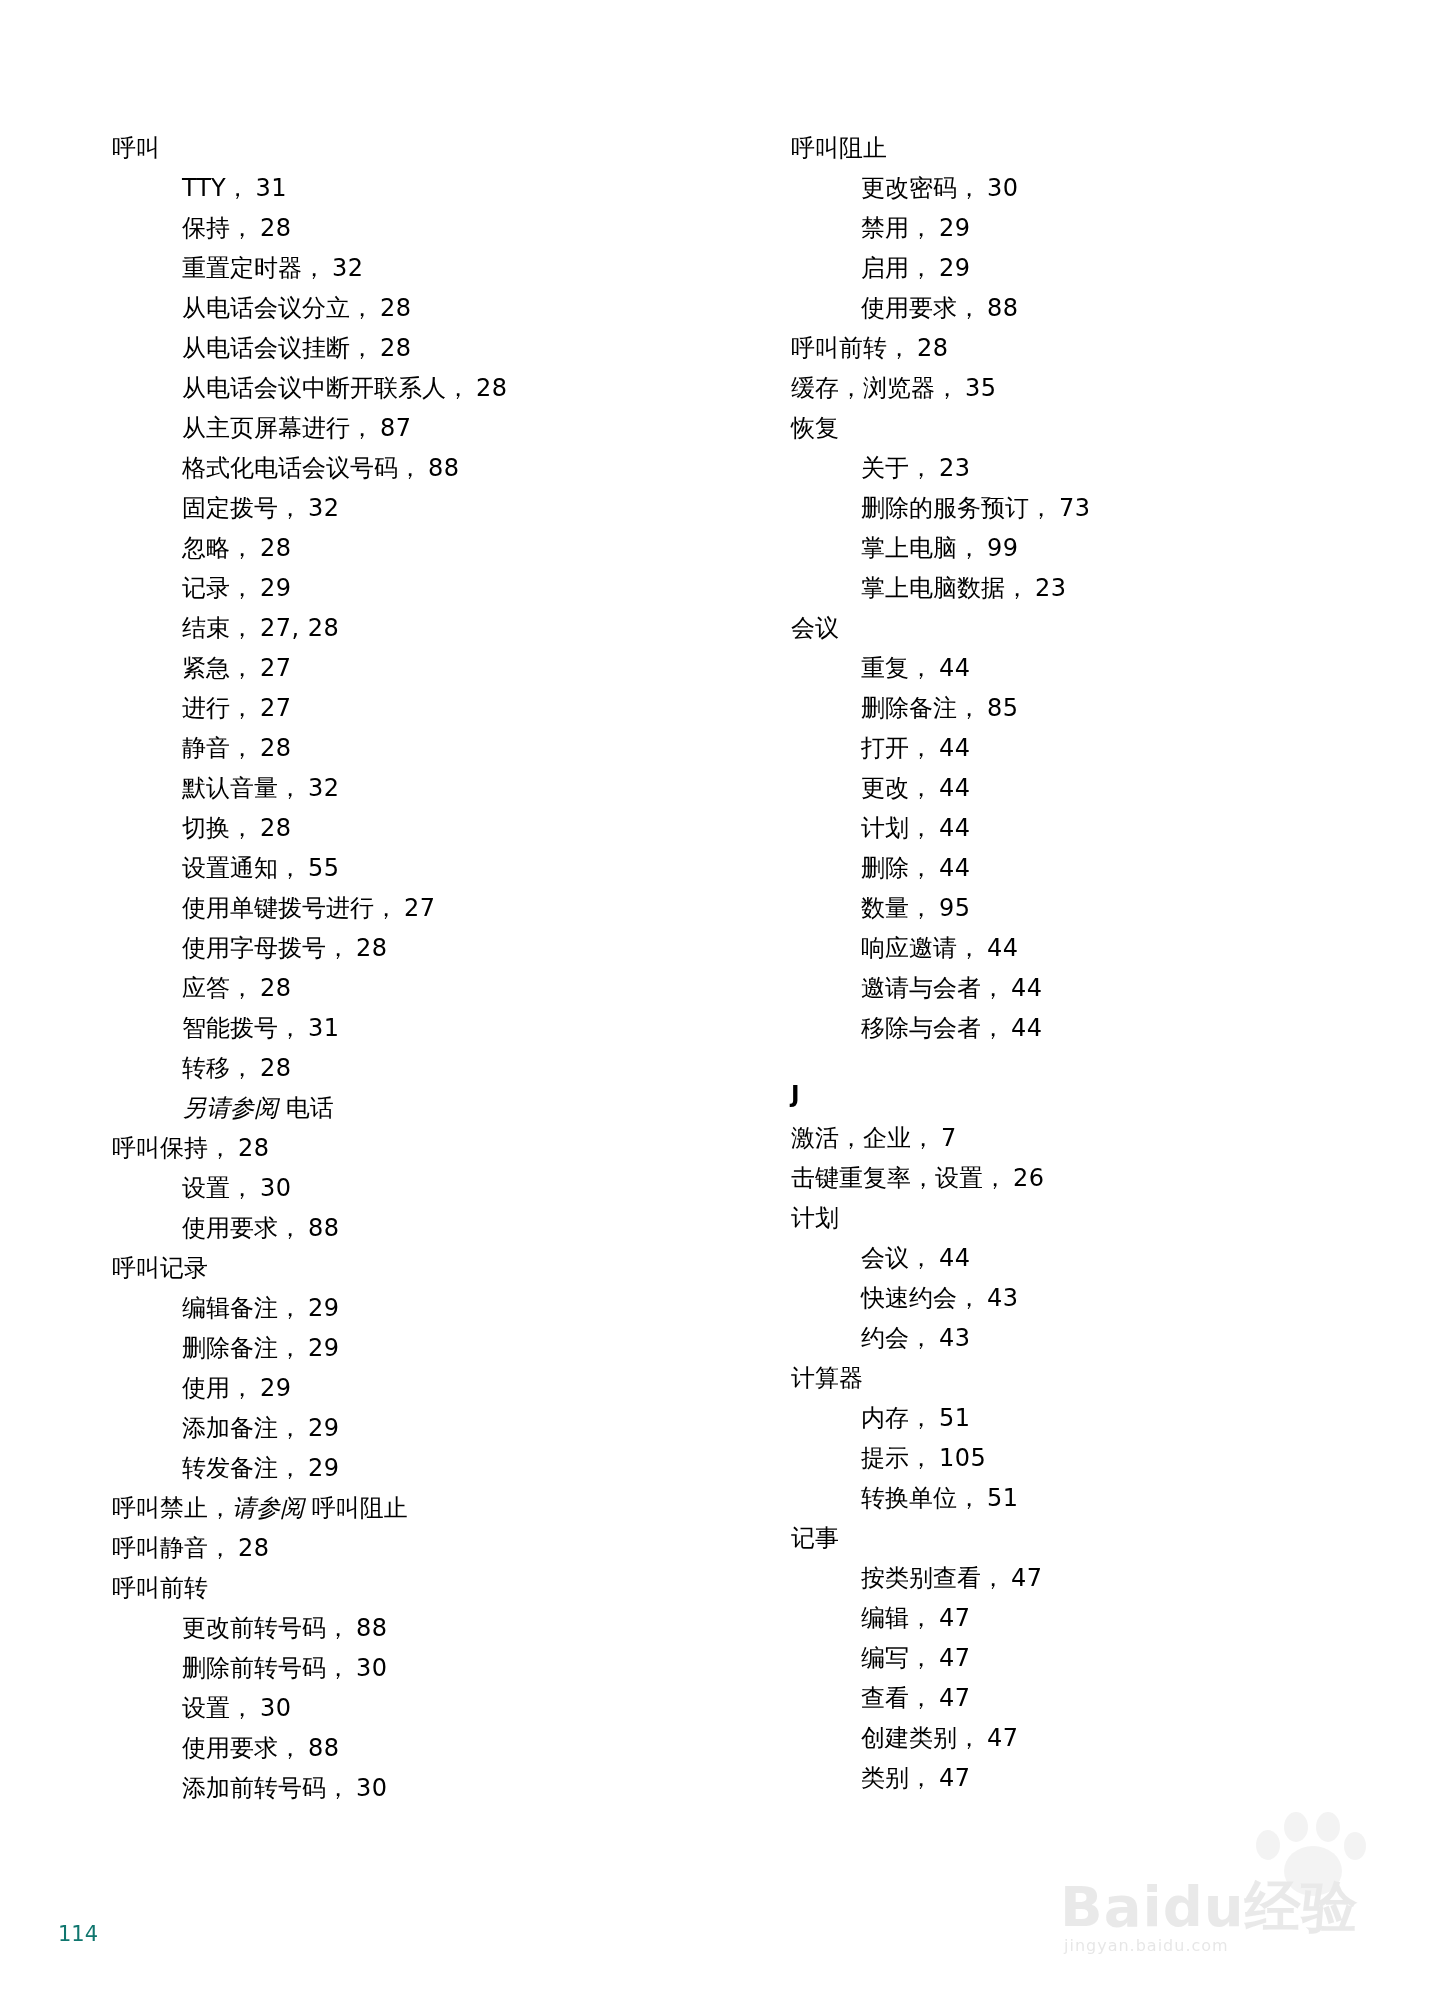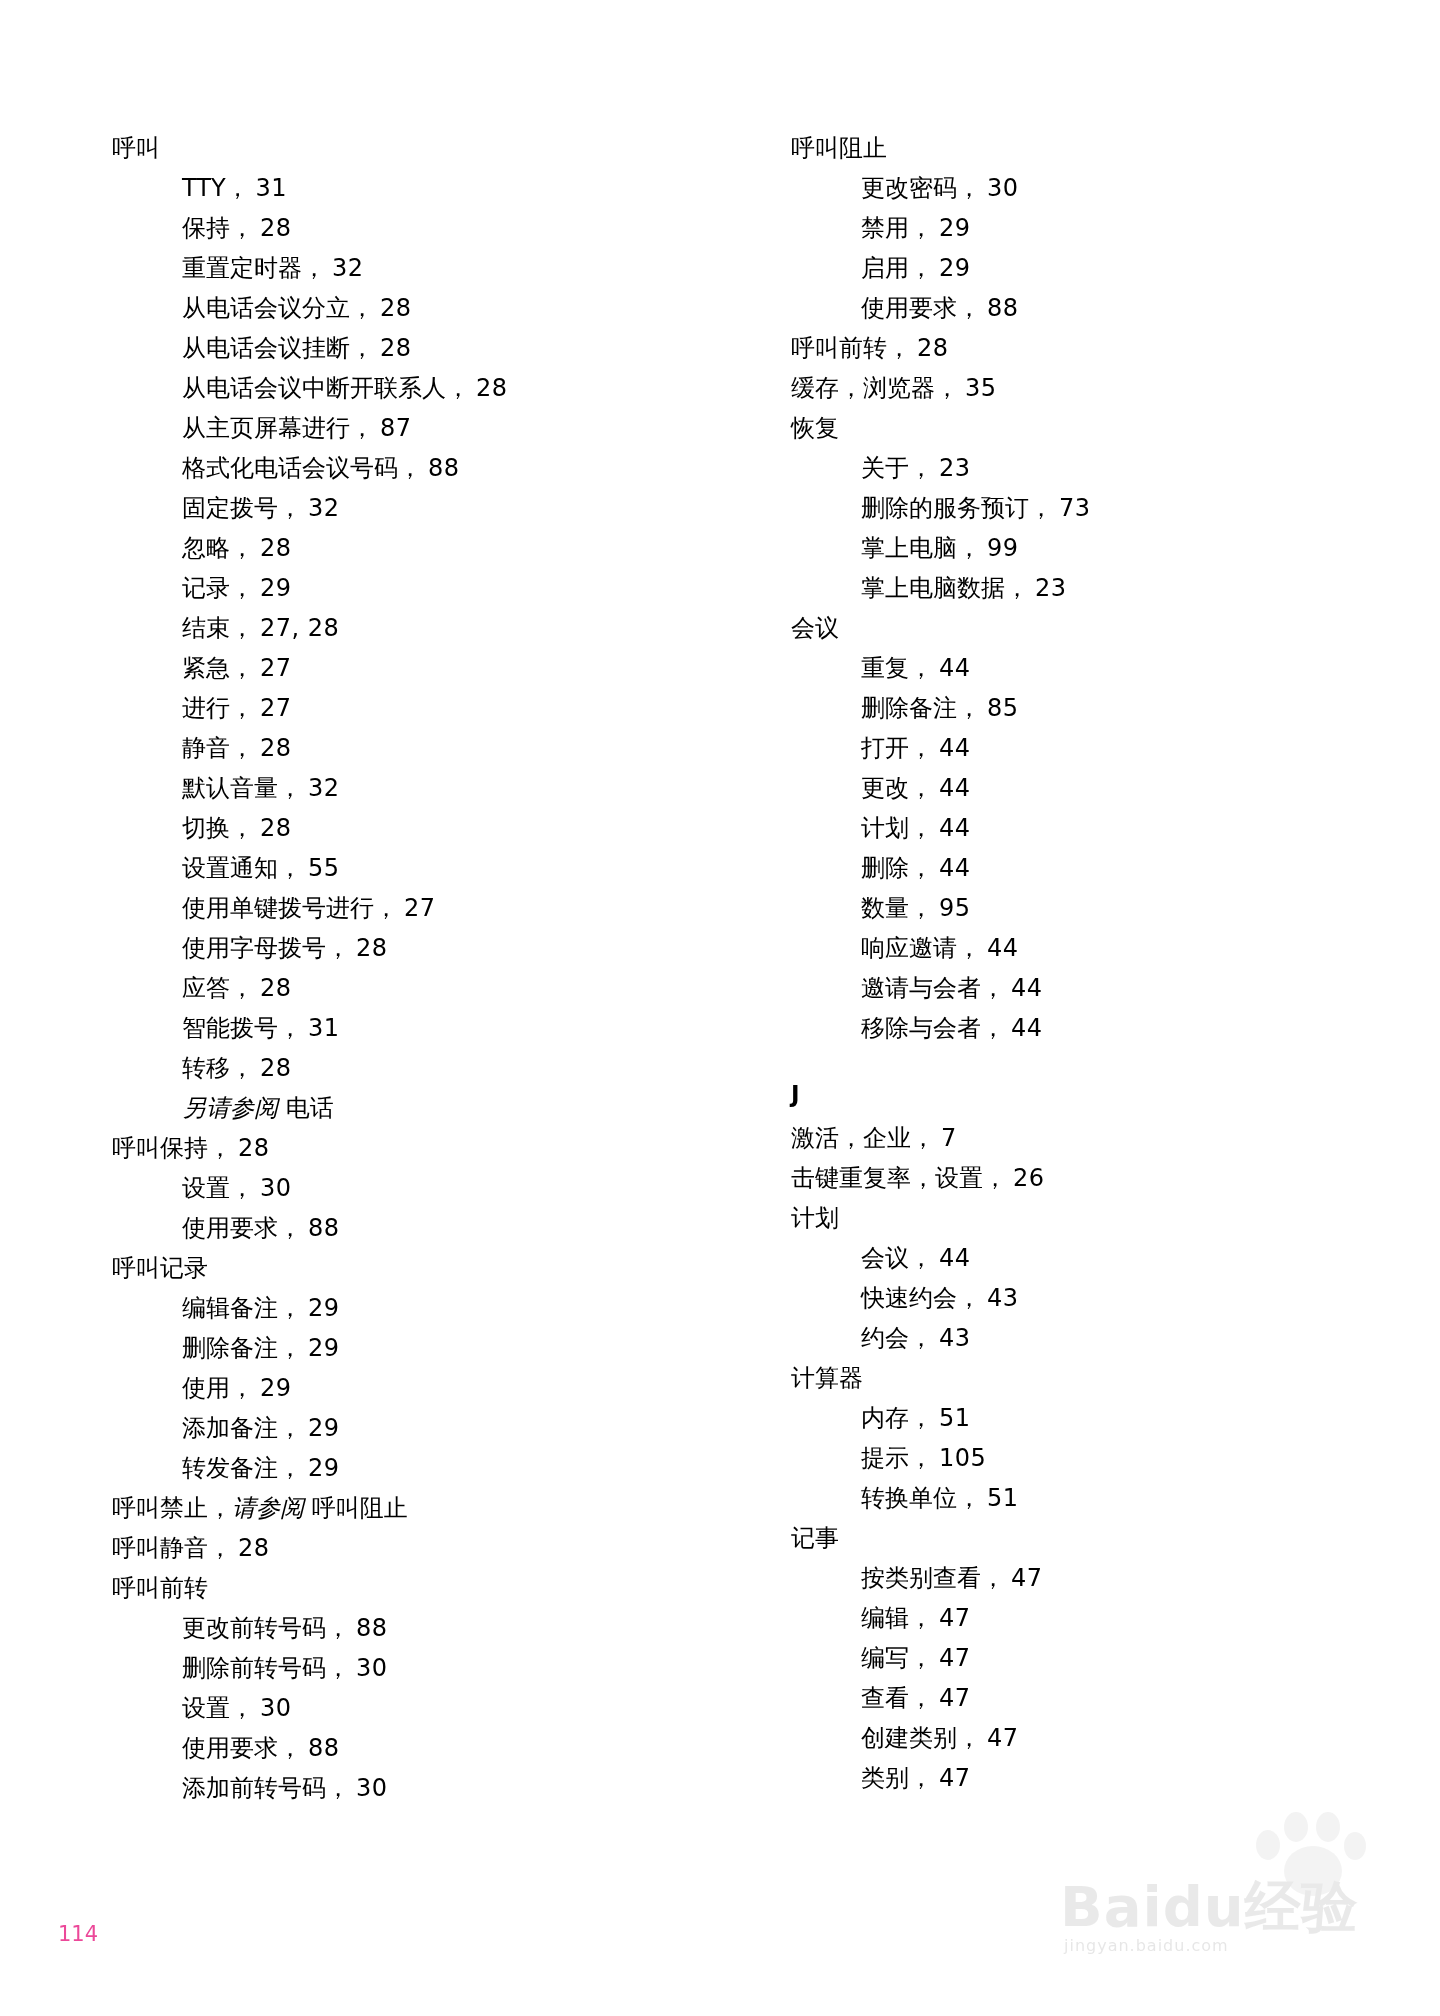--- a/index.html
+++ b/index.html
@@ -56,21 +56,21 @@
   }
   .sep {
     display: inline-block;
     width: 6px;
   }
   .folio {
     position: absolute;
     left: 58px;
     bottom: 70px;
     font-size: 21px;
-    color: #ec4899;
+    color: #0f766e;
   }
 
   
   .watermark {
     position: absolute;
     right: 30px;
     bottom: 46px;
     width: 360px;
     height: 160px;
     pointer-events: none;

